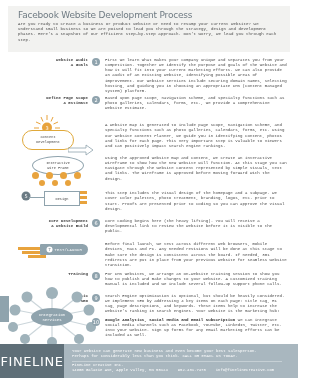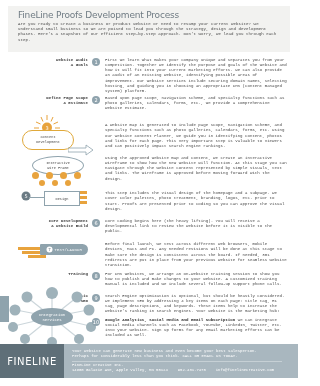--- a/index.html
+++ b/index.html
@@ -97,21 +97,21 @@
     background:#a9b7bf;
   }
   .footer-left{
     position:absolute;left:0;top:0;width:64px;height:34px;
     background:#5f6f78;
   }
   .logo{
     position:absolute;left:0;top:0;width:64px;height:34px;
     display:flex;align-items:center;justify-content:center;
     font-family:"DejaVu Sans", sans-serif;
-    font-size:10px;letter-spacing:0.6px;color:#ffffff;
+    font-size:13px;letter-spacing:0.6px;color:#ffffff;
   }
   .footer-top{
     position:absolute;left:72px;top:5px;width:218px;
     font-family:"Liberation Mono", monospace;
     font-size:4px;line-height:5px;color:#ffffff;
   }
   .footer-rule{
     position:absolute;left:72px;top:16.5px;width:210px;height:0.5px;
     background:#c6d0d5;
   }
@@ -125,21 +125,21 @@
     position:absolute;left:0;top:296px;width:9px;height:26px;
     background:#8fa3ad;
   }
 </style>
 </head>
 <body>
 
 <div class="page">
 
   <div class="header">
-    <div class="header-title">FineLine Proofs Development Process</div>
+    <div class="header-title">Facebook Website Development Process</div>
     <div class="header-body">Are you ready to create a business or product website or need to revamp your current website? We understand small business so we are poised to lead you through the strategy, design and development phases. Here's a snapshot of our efficient step-by-step approach. Don't worry, we lead you through each step.</div>
   </div>
 
   <div class="row" style="top:58px;">
     <div class="lblwrap">
       <div class="lbl">Website Audit</div>
       <div class="lbl" style="top:5.2px;">&amp; Goals</div>
     </div>
     <div class="num">1</div>
     <div class="body">First we learn what makes your company unique and separates you from your competition. Together we identify the purpose and goals of the website and how it will fit into your current marketing efforts. We can also provide an audit of an existing website, identifying possible areas of improvement. Our website services include securing domain names, selecting hosting, and guiding you in choosing an appropriate CMS (content managed system) platform.</div>

